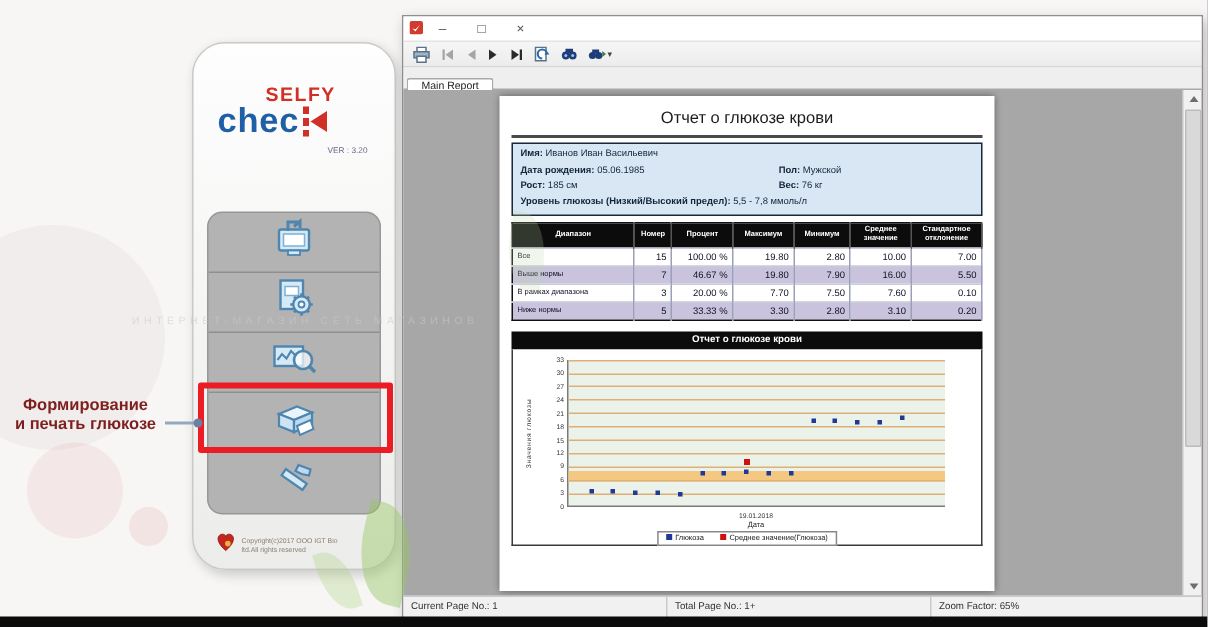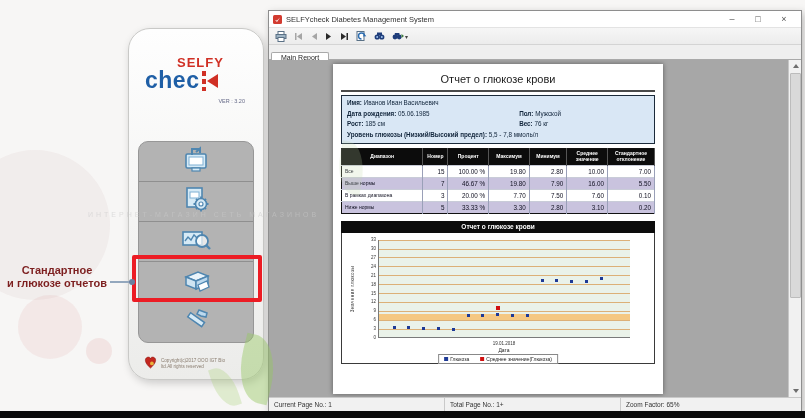--- a/index.html
+++ b/index.html
@@ -180,34 +180,33 @@
     </span>
     <span class="copy-text">
       <span>Copyright(c)2017 OOO IGT Bio</span><br>
       <span>ltd.All rights reserved</span>
     </span>
   </div>
 </div>
 
 <div class="highlight-box"></div>
 <div class="callout">
-  <span>Стандартное</span><br><span>и глюкозе отчетов</span>
+  <span>Формирование</span><br><span>и печать глюкозе</span>
 </div>
 <div class="connector-line"></div>
 <div class="connector-dot"></div>
 
 <div class="app-window">
   <div class="titlebar">
     <span>
       <svg width="9" height="9" viewBox="0 0 9 9">
           <rect x="0" y="0" width="9" height="9" rx="1.5" fill="#d23b30"></rect>
           <polygon points="2,5 4,7 7,2.5 4,5.5" fill="#fff"></polygon>
         </svg>
     </span>
-    <span class="titlebar-title">SELFYcheck Diabetes Management System</span>
     <span class="win-controls">
       <span class="win-btn">–</span>
       <span class="win-btn">□</span>
       <span class="win-btn">×</span>
     </span>
   </div>
 
   <div class="toolbar">
     <span class="tool-btn">
       <svg width="12" height="11" viewBox="0 0 12 11">

